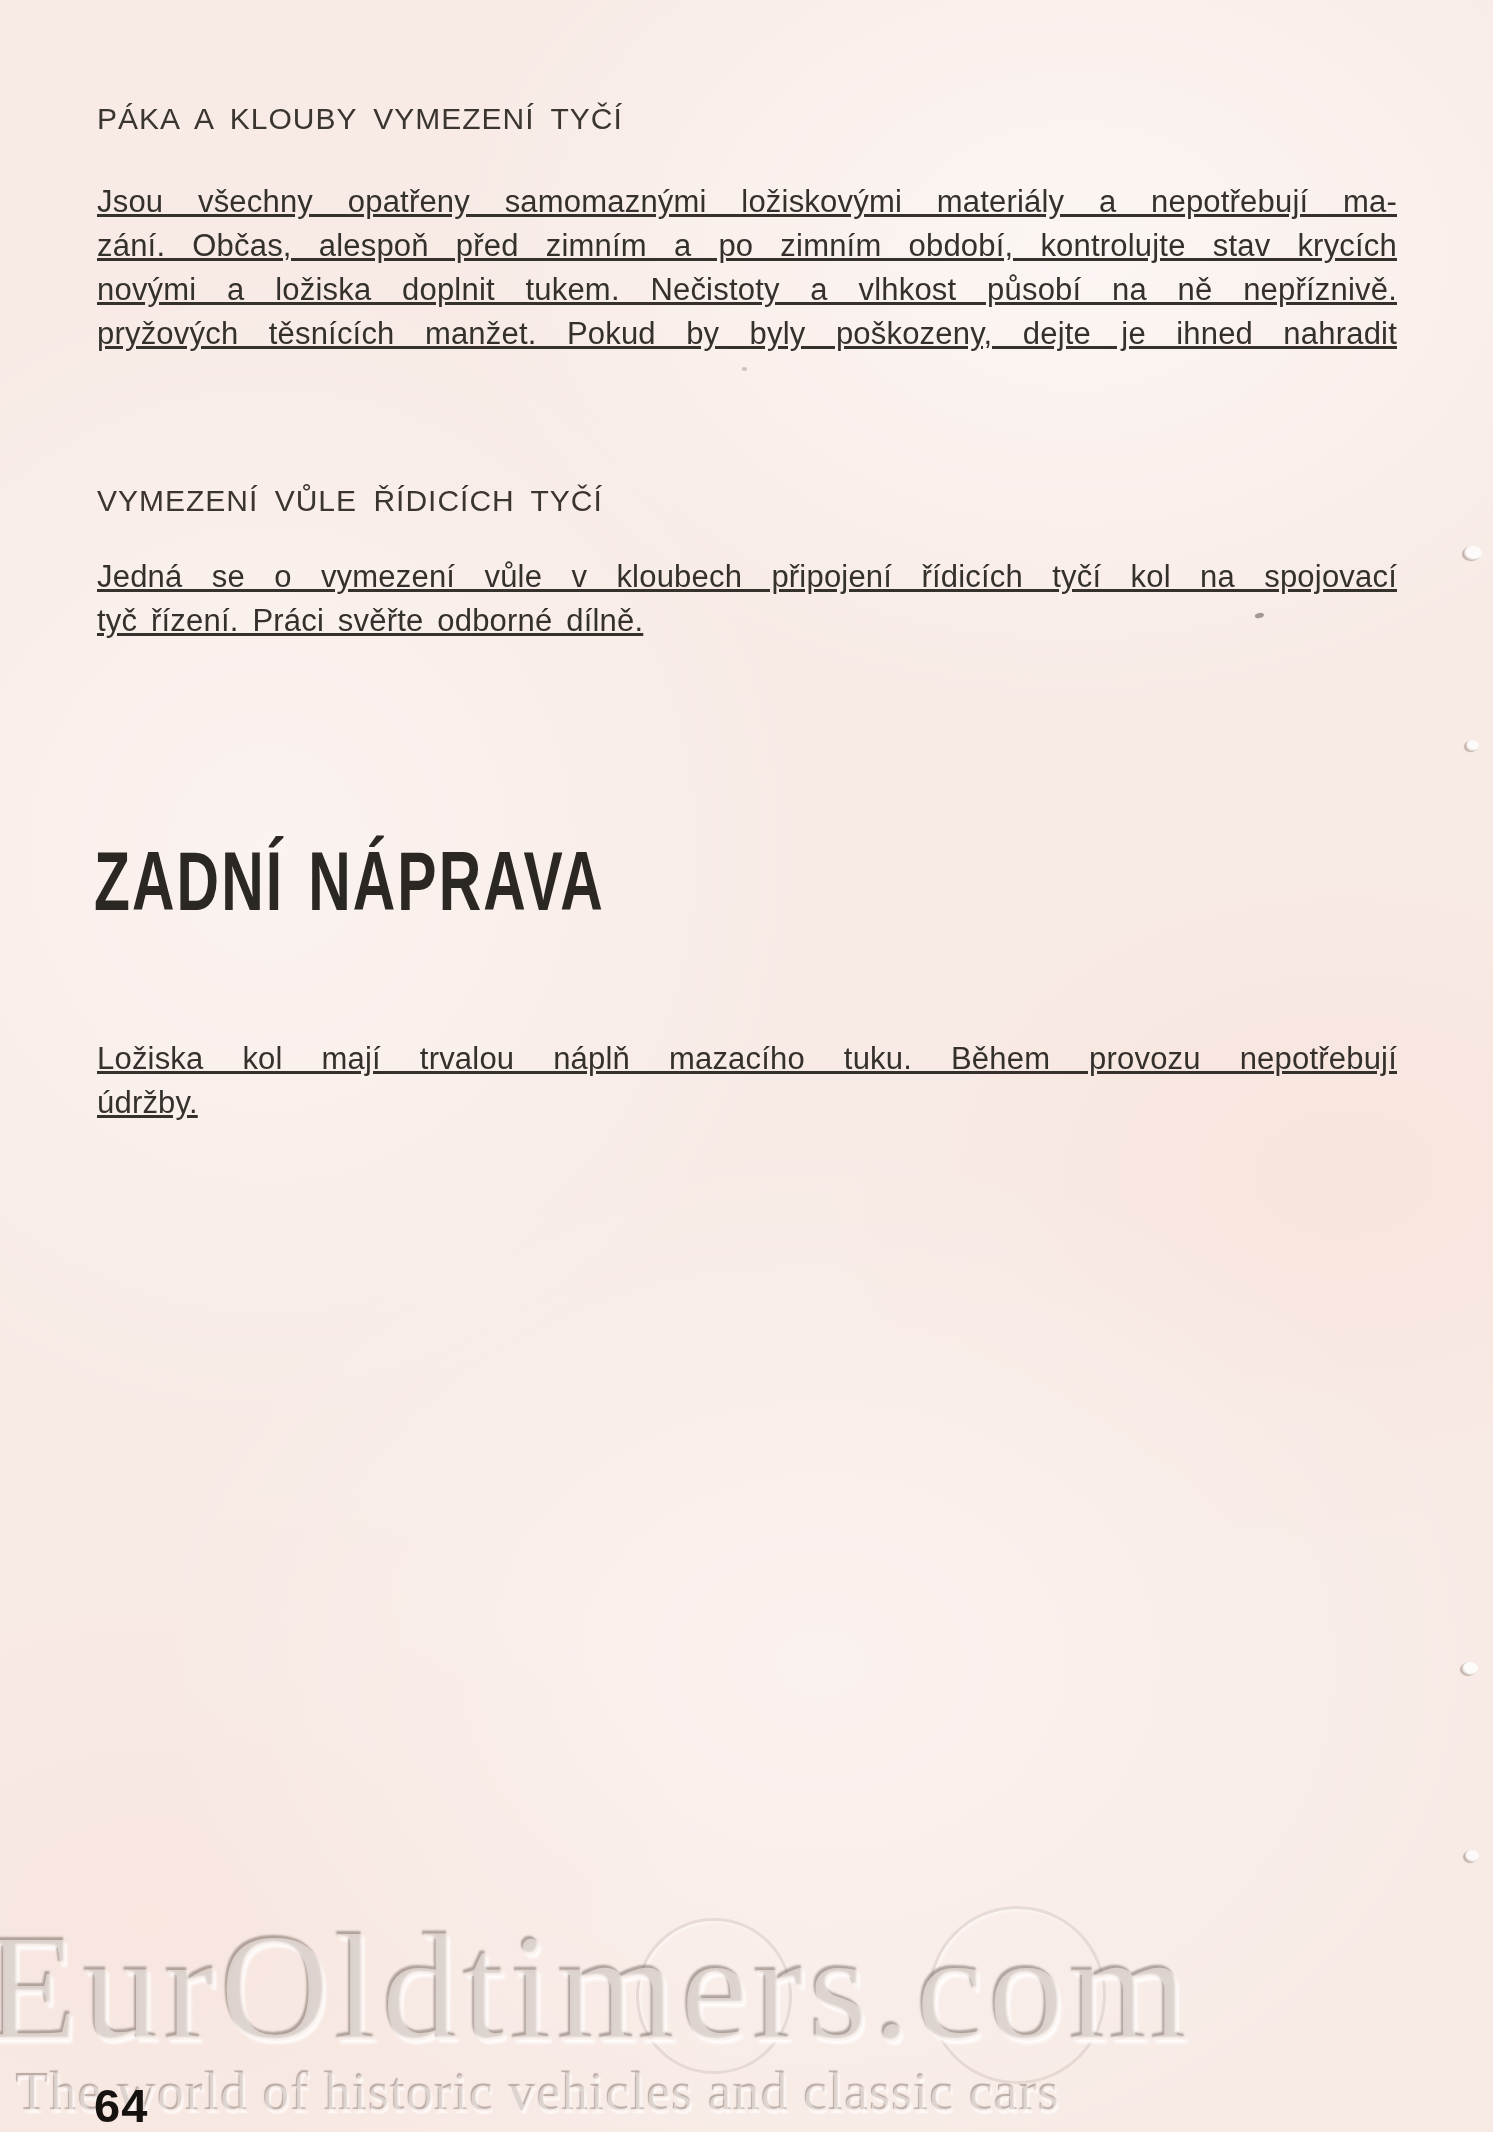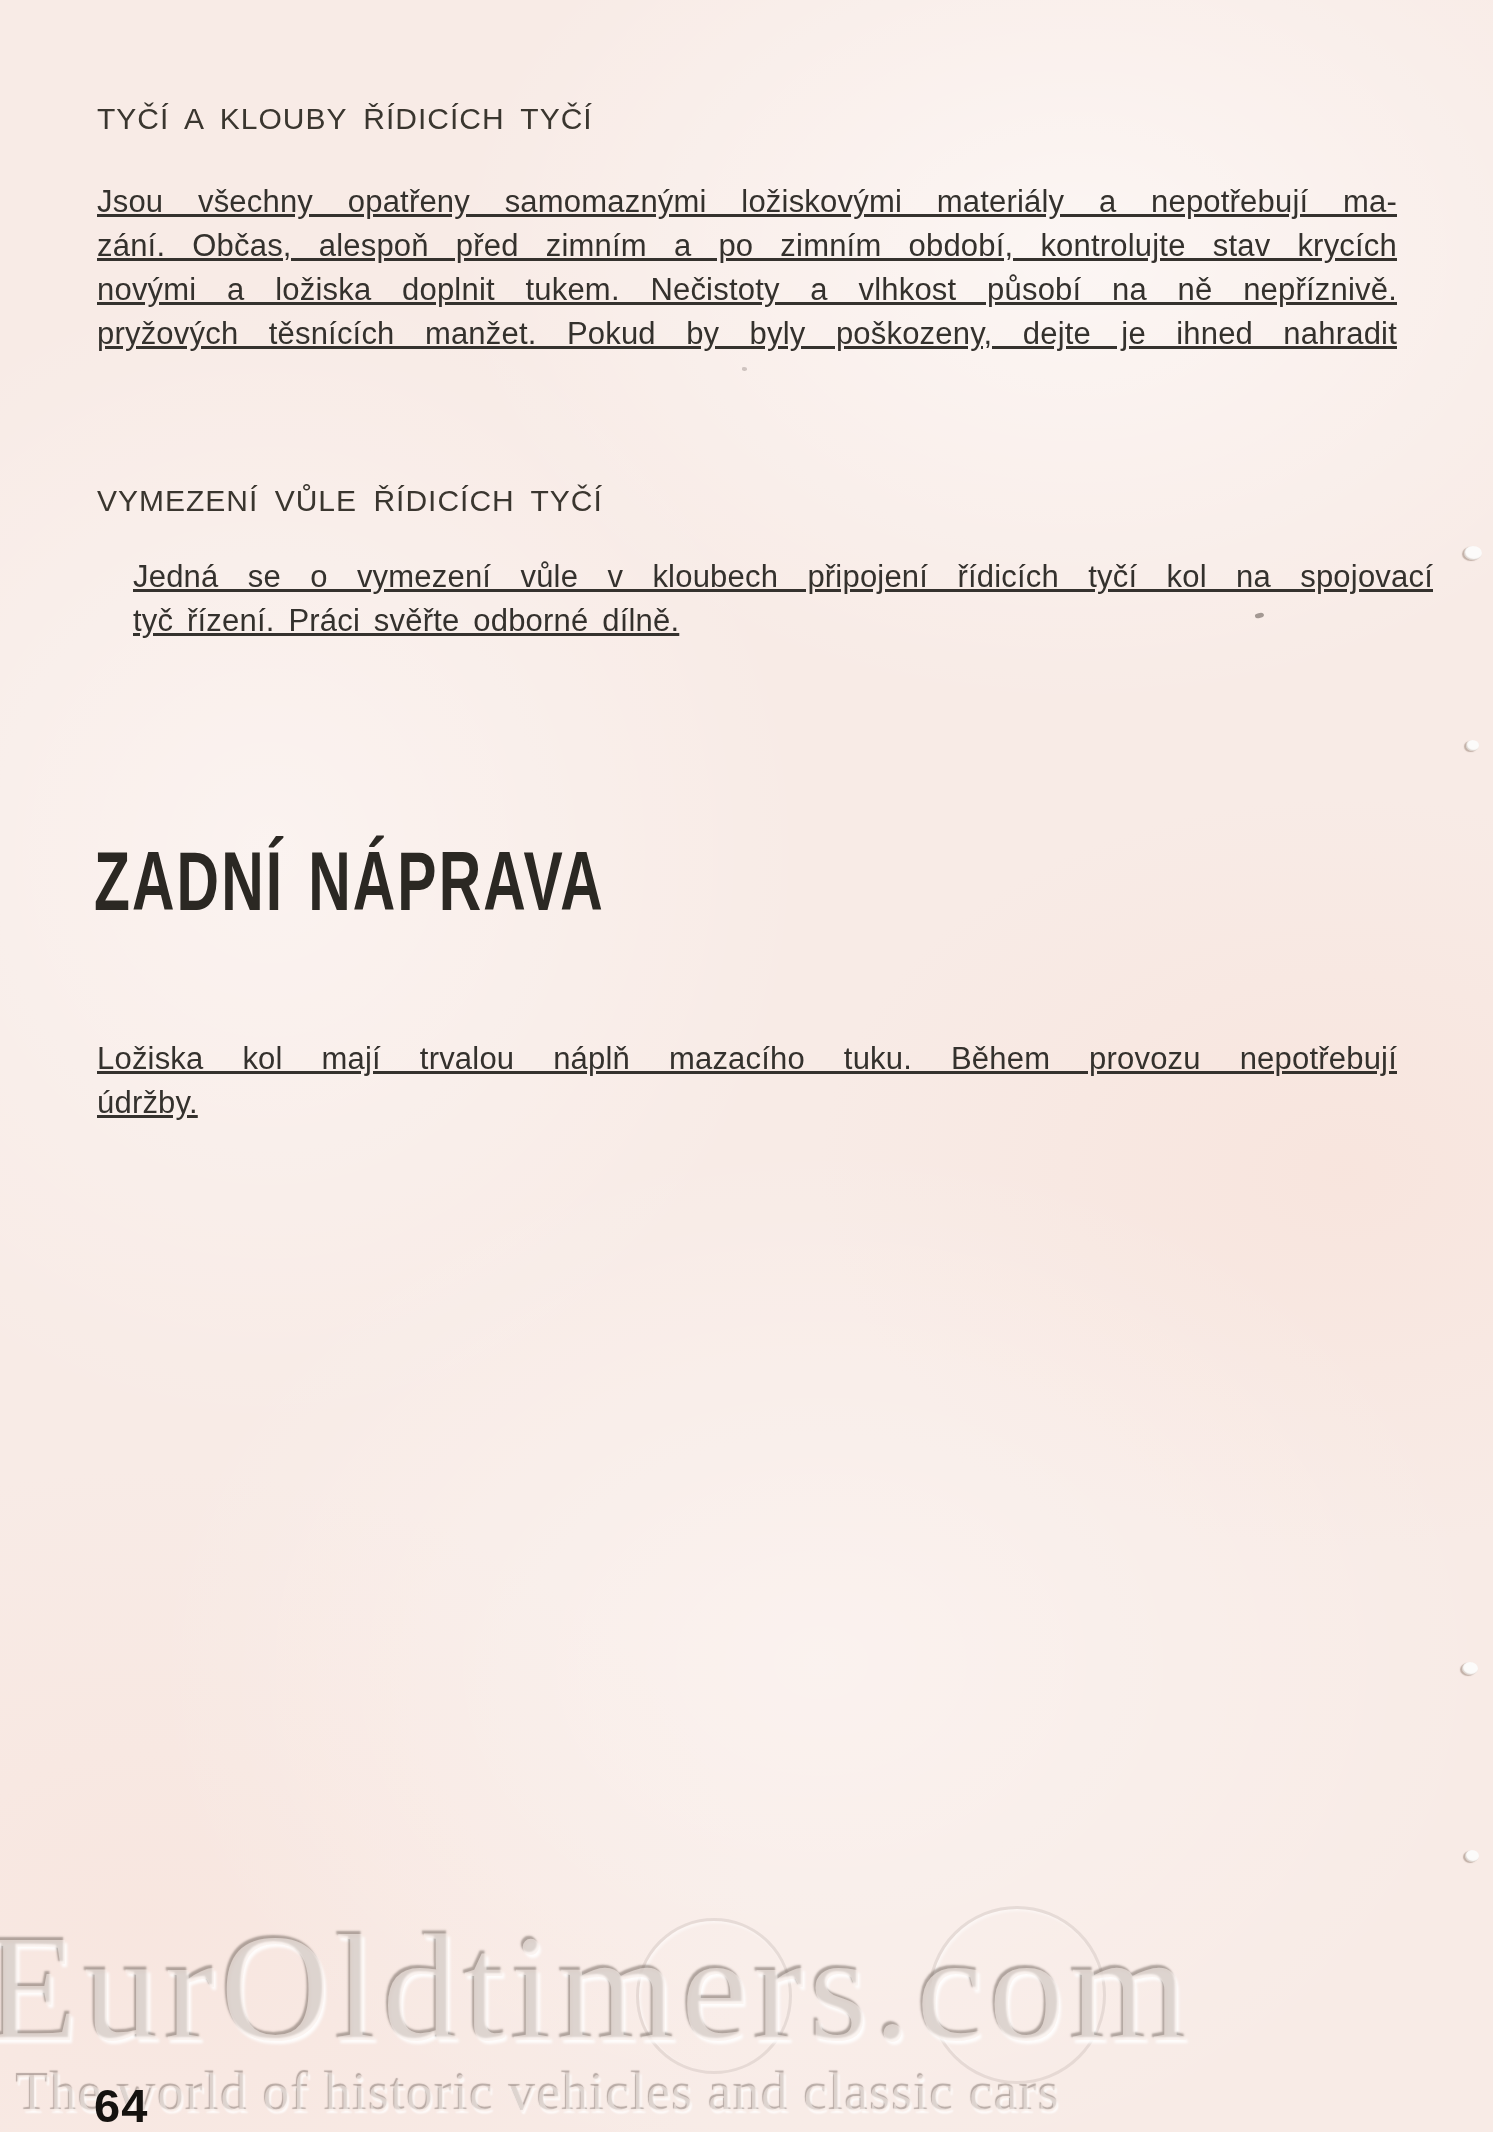--- a/index.html
+++ b/index.html
@@ -37,21 +37,21 @@
   #head-1 { top: 102px; }
   #head-2 { top: 484px; }
 
   .para {
     position: absolute;
     left: 97px;
     width: 1300px;
     text-decoration: underline;
   }
   #para-1 { top: 180px; }
-  #para-2 { top: 555px; margin-left: 36px; }
+  #para-2 { top: 555px; }
   #para-3 { top: 1037px; }
 
   .tline {
     height: 44px;
     line-height: 44px;
     font-size: 31px;
     letter-spacing: 0.2px;
     word-spacing: 5px;
     color: #34312d;
     white-space: nowrap;
@@ -139,21 +139,21 @@
     border-radius: 40% 60% 50% 50%;
   }
   #mark-1 { left: 1255px; top: 613px; transform: rotate(-15deg); }
   #mark-2 { left: 742px;  top: 367px; width: 5px; height: 4px; opacity: .5; }
 </style>
 </head>
 <body>
 
 <div class="page">
 
-  <h2 class="small-head" id="head-1">TYČÍ A KLOUBY ŘÍDICÍCH TYČÍ</h2>
+  <h2 class="small-head" id="head-1">PÁKA A KLOUBY VYMEZENÍ TYČÍ</h2>
 
   <div class="para" id="para-1">
     <div class="tline j">Jsou všechny opatřeny samomaznými ložiskovými materiály a nepotřebují ma-</div>
     <div class="tline j">zání. Občas, alespoň před zimním a po zimním období, kontrolujte stav krycích</div>
     <div class="tline j">novými a ložiska doplnit tukem. Nečistoty a vlhkost působí na ně nepříznivě.</div>
     <div class="tline j">pryžových těsnících manžet. Pokud by byly poškozeny, dejte je ihned nahradit</div>
   </div>
 
   <h2 class="small-head" id="head-2">VYMEZENÍ VŮLE ŘÍDICÍCH TYČÍ</h2>
 

